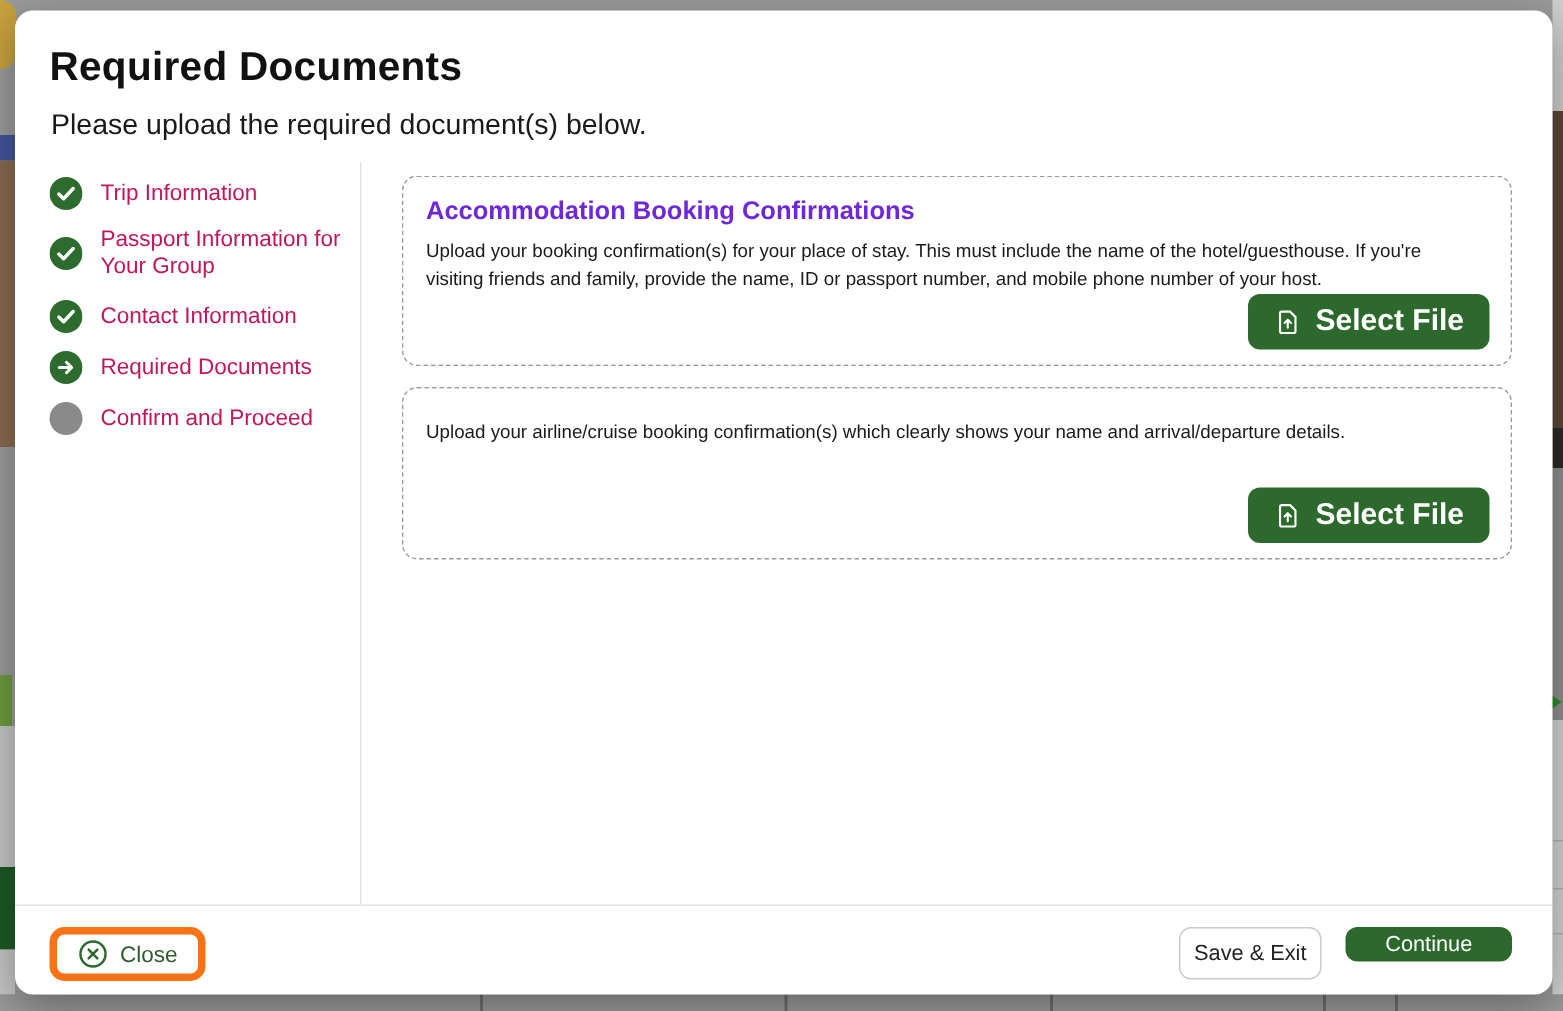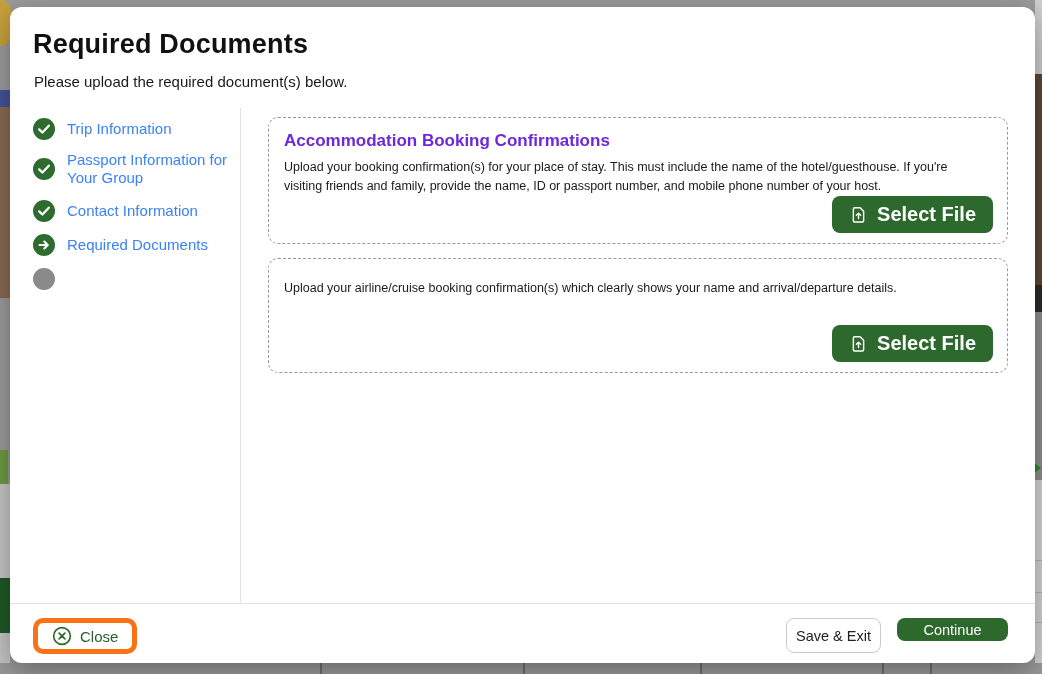--- a/index.html
+++ b/index.html
@@ -24,29 +24,29 @@
   .bg-arrow-right { position:absolute; right:1px; top:463px; width:0; height:0;
     border-top:5px solid transparent; border-bottom:5px solid transparent; border-left:7px solid #2d8a2d; }
   .bg-bottom-strip { left:0; top:663px; width:1042px; height:11px; background:#9a9a9a; }
   .bg-vline { position:absolute; top:663px; width:2px; height:11px; background:#6f6f6f; }
 
   
   .modal { position:absolute; left:10px; top:7px; width:1025px; height:656px;
     background:#ffffff; border-radius:12px; box-shadow:0 8px 30px rgba(0,0,0,.35); }
 
   .modal-title { position:absolute; left:23px; top:22px; font-size:27px; font-weight:bold; color:#111; letter-spacing:.2px; }
-  .modal-subtitle { position:absolute; left:24px; top:66px; font-size:15px; color:#1a1a1a; }
+  .modal-subtitle { position:absolute; left:24px; top:66px; font-size:19px; color:#1a1a1a; }
 
   .v-divider { position:absolute; left:230px; top:101px; width:1px; height:495px; background:#e2e2e2; }
   .h-divider { position:absolute; left:0; top:596px; width:100%; height:1px; background:#e2e2e2; }
 
   
   .step { position:absolute; left:23px; display:flex; align-items:center; }
   .step-icon { width:22px; height:22px; flex:0 0 22px; margin-right:12px; }
-  .step-label { font-size:15px; color:#3b82f6; line-height:18px; width:168px; }
+  .step-label { font-size:15px; color:#be185d; line-height:18px; width:168px; }
   .dot-pending { width:22px; height:22px; border-radius:50%; background:#8a8a8a; }
 
   
   .doc-box { position:absolute; left:258px; width:740px; border:1px dashed #9a9a9a;
     border-radius:10px; padding:13px 15px; }
   .doc-title { font-size:17px; font-weight:bold; color:#6d28d9; }
   .doc-desc { margin-top:7px; font-size:12.5px; line-height:1.5; color:#1a1a1a; padding-right:28px; }
   .select-file-btn { position:absolute; right:14px; bottom:10px; height:37px; padding:0 17px;
     display:flex; align-items:center; gap:9px; background:#2d682d; color:#fff;
     border:none; border-radius:8px; font-family:inherit; font-size:20px; font-weight:bold; cursor:pointer; }
@@ -123,20 +123,21 @@
   <div class="step" style="top:226px; height:24px;">
     <svg class="step-icon" viewBox="0 0 22 22">
       <circle cx="11" cy="11" r="11" fill="#2d6c2e"></circle>
       <path d="M6.5 11 h8 M11.3 7.5 l3.5 3.5 -3.5 3.5" fill="none" stroke="#fff" stroke-width="2" stroke-linecap="round" stroke-linejoin="round"></path>
     </svg>
     <span class="step-label">Required Documents</span>
   </div>
 
   <div class="step" style="top:260px; height:24px;">
     <span class="dot-pending"></span>
+    <span class="step-label" style="margin-left:12px">Confirm and Proceed</span>
   </div>
 
   <div class="doc-box" style="top:110px; height:127px;">
     <div class="doc-title">Accommodation Booking Confirmations</div>
     <div class="doc-desc">Upload your booking confirmation(s) for your place of stay. This must include the name of the hotel/guesthouse. If you're visiting friends and family, provide the name, ID or passport number, and mobile phone number of your host.</div>
     <button class="select-file-btn">
       <svg width="19" height="19" viewBox="0 0 24 24" fill="none" stroke="#fff" stroke-width="1.8">
         <path d="M7 3.5h7l4.5 4.5v12a1.5 1.5 0 0 1-1.5 1.5H7A1.5 1.5 0 0 1 5.5 20V5A1.5 1.5 0 0 1 7 3.5z"></path>
         <path d="M12 17v-6.5 M9.3 13 12 10.3 14.7 13" stroke-linecap="round" stroke-linejoin="round"></path>
       </svg>

